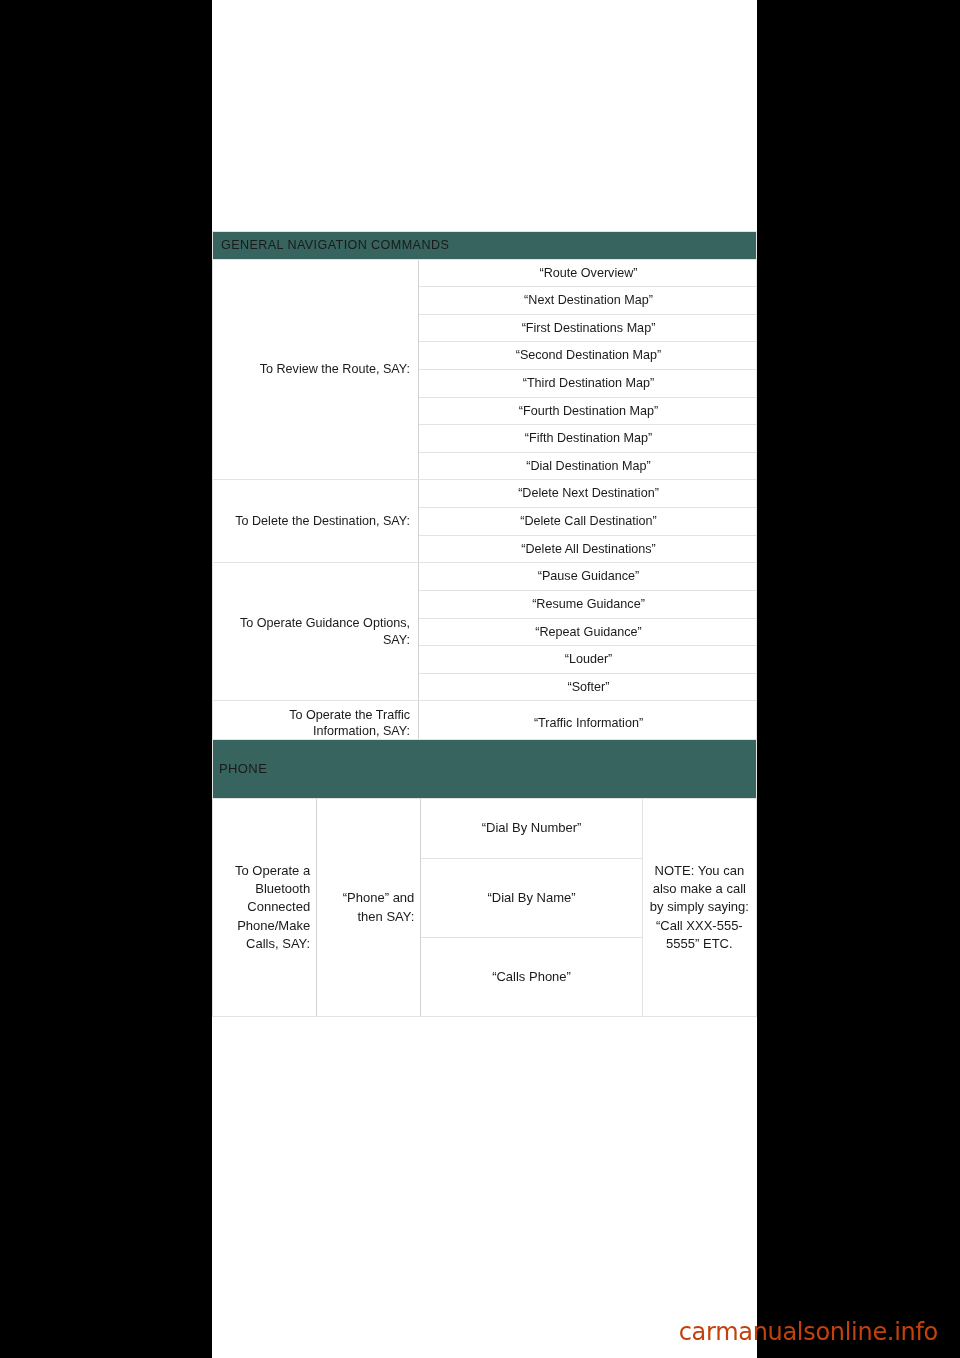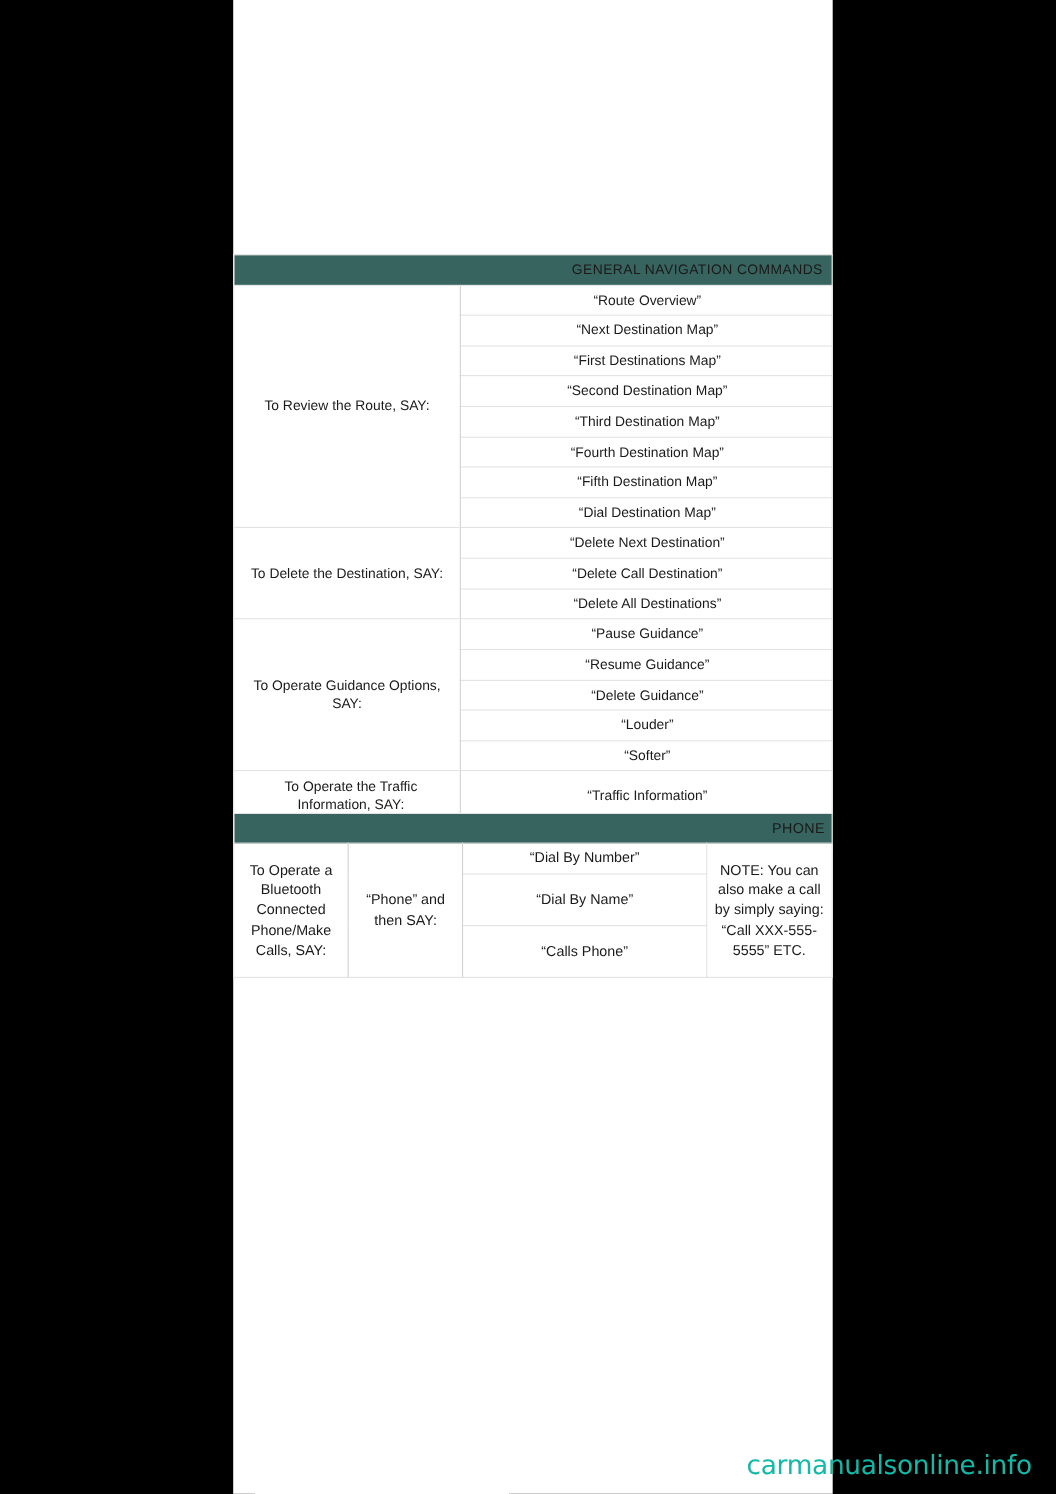--- a/index.html
+++ b/index.html
@@ -51,37 +51,37 @@
     left: 212px;
     top: 739px;
     width: 545px;
   }
 
   .title-bar {
     background: #37645f;
     color: #ffffff;
     font-size: 15.5px;
     letter-spacing: 0.4px;
-    text-align: right;
+    text-align: left;
     padding: 6px 4px 7px 4px;
     font-weight: 400;
     border: 1px solid #37645f;
   }
 
   .cmd-table td {
     border: 1px solid #e3e3e3;
     font-size: 12.6px;
     color: #1a1a1a;
     padding: 5px 8px;
     vertical-align: middle;
     line-height: 1.32;
   }
 
   td.label-cell {
-    text-align: center;
+    text-align: right;
     border-right: 1px solid #d2d2d2;
   }
 
   td.value-cell {
     text-align: center;
     padding-left: 10px;
   }
 
   td.center-cell {
     text-align: center;
@@ -91,31 +91,31 @@
 
   
   .ph-c1 { width: 104px; }
   .ph-c2 { width: 104px; }
   .ph-c3 { width: 221px; }
   .ph-c4 { width: 114px; }
 
   #phone-table td {
     font-size: 13px;
     line-height: 1.42;
-    padding: 4px 6px;
+    padding: 20px 6px;
   }
 
   .row-h { height: 24.3px; }
 
   
   #watermark {
     position: absolute;
     right: 22px;
     bottom: 12px;
-    color: #14b8a6;
+    color: #c2410c;
     font-size: 24px;
     letter-spacing: -0.3px;
     font-family: "DejaVu Sans", sans-serif;
   }
 </style>
 </head>
 <body>
 
 <div id="page">
 
@@ -169,21 +169,21 @@
       </tr>
 
       <tr class="row-h">
         <td class="label-cell" rowspan="5">To Operate Guidance Options, SAY:</td>
         <td class="value-cell">“Pause Guidance”</td>
       </tr>
       <tr class="row-h">
         <td class="value-cell">“Resume Guidance”</td>
       </tr>
       <tr class="row-h">
-        <td class="value-cell">“Delete Guidance”</td>
+        <td class="value-cell">“Repeat Guidance”</td>
       </tr>
       <tr class="row-h">
         <td class="value-cell">“Louder”</td>
       </tr>
       <tr class="row-h">
         <td class="value-cell">“Softer”</td>
       </tr>
 
       <tr>
         <td class="label-cell" style="height:34px;padding-left:15px;">To Operate the Traffic Information, SAY:</td>

